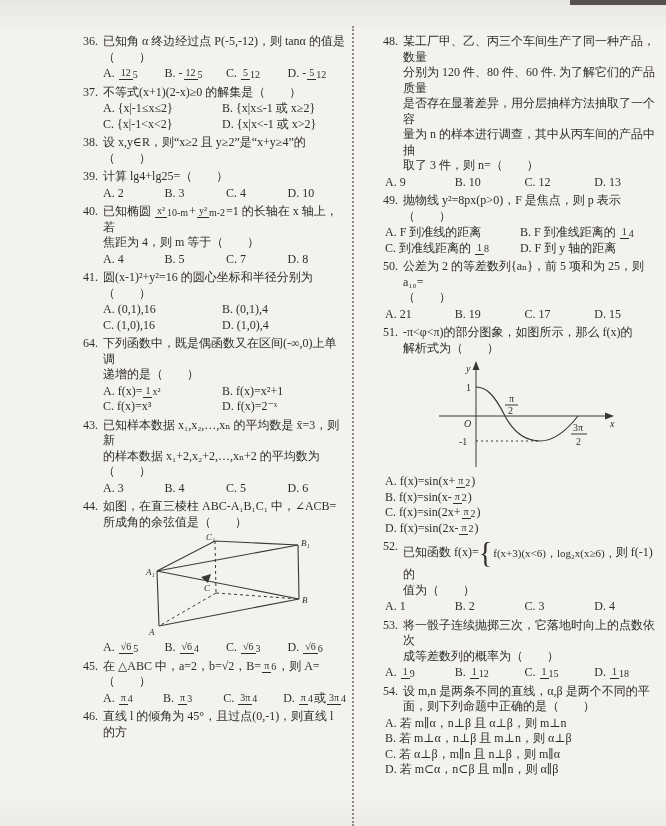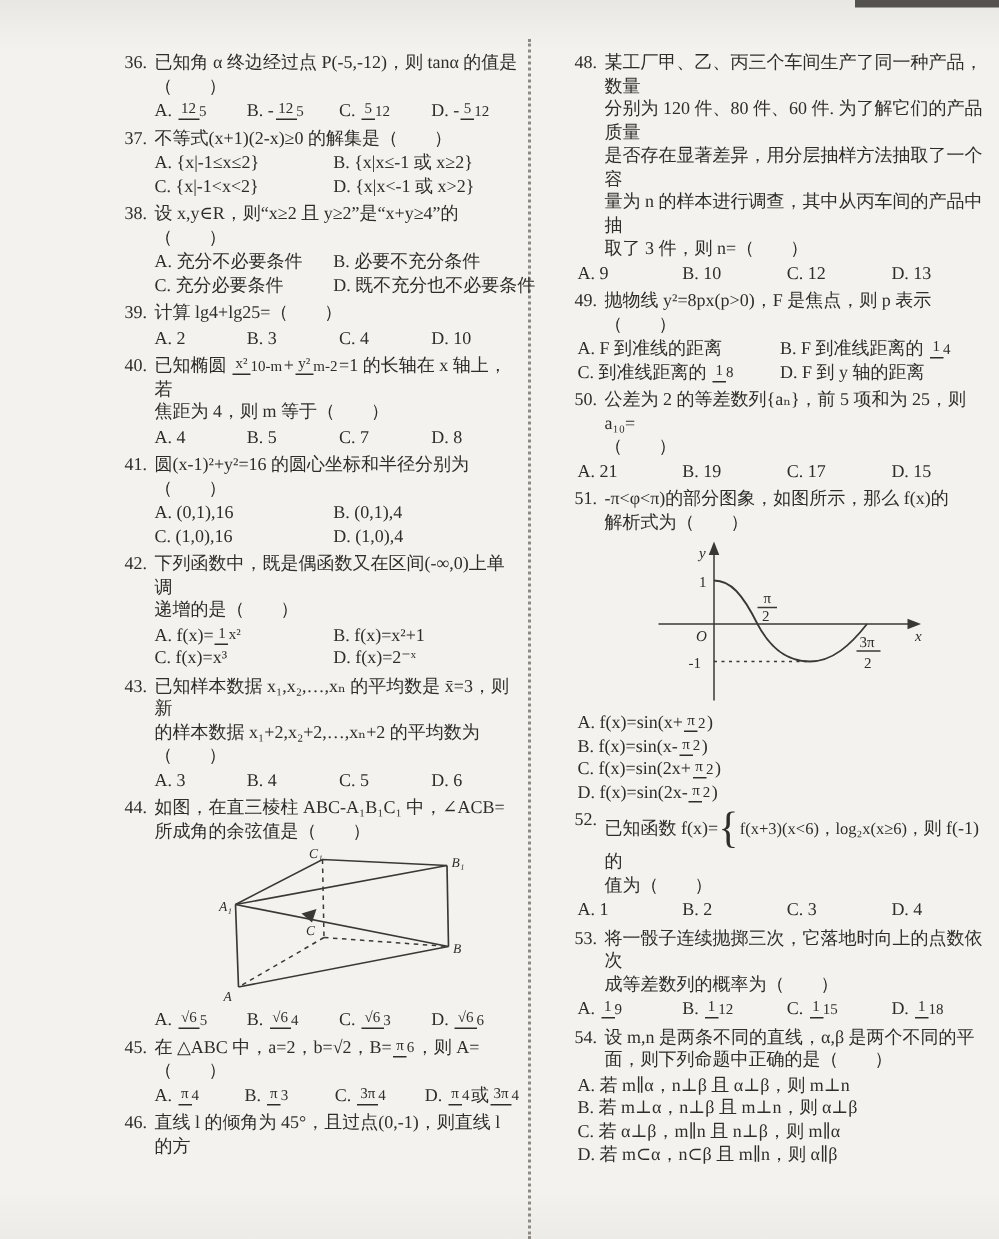--- a/index.html
+++ b/index.html
@@ -83,26 +83,20 @@
           <div class="opt">C. {x|-1&lt;x&lt;2}</div>
           <div class="opt">D. {x|x&lt;-1 或 x&gt;2}</div>
         </div>
       </div>
     </div>
     <div class="question">
       <span class="q-num">38.</span>
       <div class="q-body">
         <div class="stem-line">设 x,y∈R，则“x≥2 且 y≥2”是“x+y≥4”的</div>
         <div class="stem-line">（　　）</div>
-        <div class="opts opts-row2">
-          <div class="opt">A. 充分不必要条件</div>
-          <div class="opt">B. 必要不充分条件</div>
-          <div class="opt">C. 充分必要条件</div>
-          <div class="opt">D. 既不充分也不必要条件</div>
-        </div>
       </div>
     </div>
     <div class="question">
       <span class="q-num">39.</span>
       <div class="q-body">
         <div class="stem-line">计算 lg4+lg25=（　　）</div>
         <div class="opts opts-row4">
           <div class="opt">A. 2</div>
           <div class="opt">B. 3</div>
           <div class="opt">C. 4</div>
@@ -136,21 +130,21 @@
         <div class="stem-line">（　　）</div>
         <div class="opts opts-row2">
           <div class="opt">A. (0,1),16</div>
           <div class="opt">B. (0,1),4</div>
           <div class="opt">C. (1,0),16</div>
           <div class="opt">D. (1,0),4</div>
         </div>
       </div>
     </div>
     <div class="question">
-      <span class="q-num">42.</span>
+      <span class="q-num">64.</span>
       <div class="q-body">
         <div class="stem-line">下列函数中，既是偶函数又在区间(-∞,0)上单调</div>
         <div class="stem-line">递增的是（　　）</div>
         <div class="opts opts-row2">
           <div class="opt">A. f(x)=<span class="frac">
               <span class="fn">1</span>
               <span class="fd">x²</span>
             </span></div>
           <div class="opt">B. f(x)=x²+1</div>
           <div class="opt">C. f(x)=x³</div>

